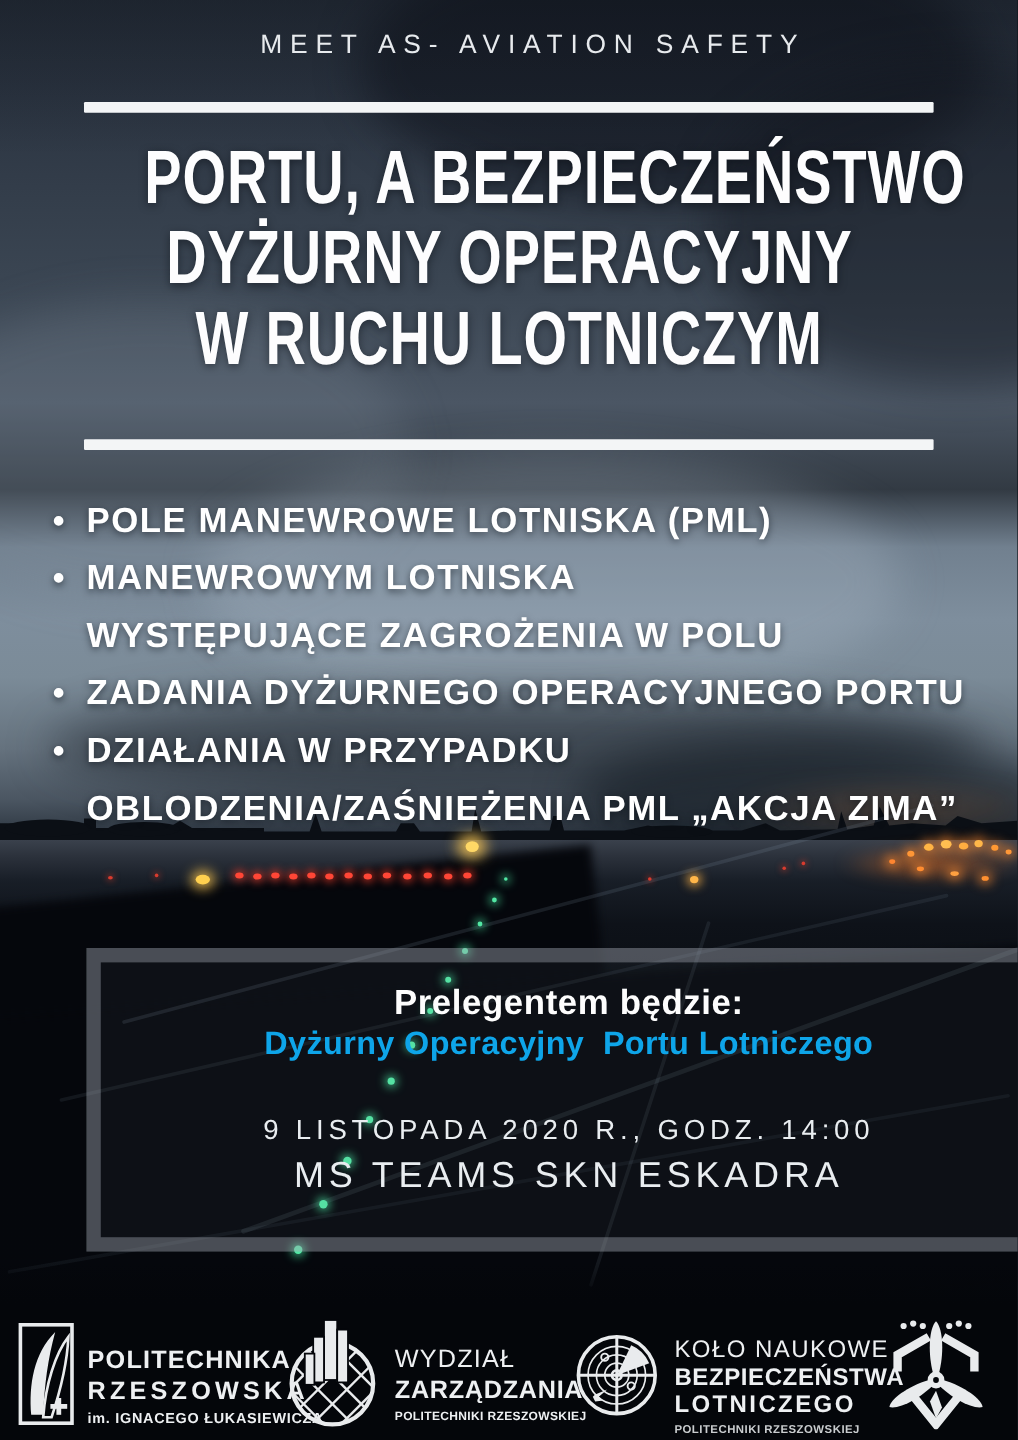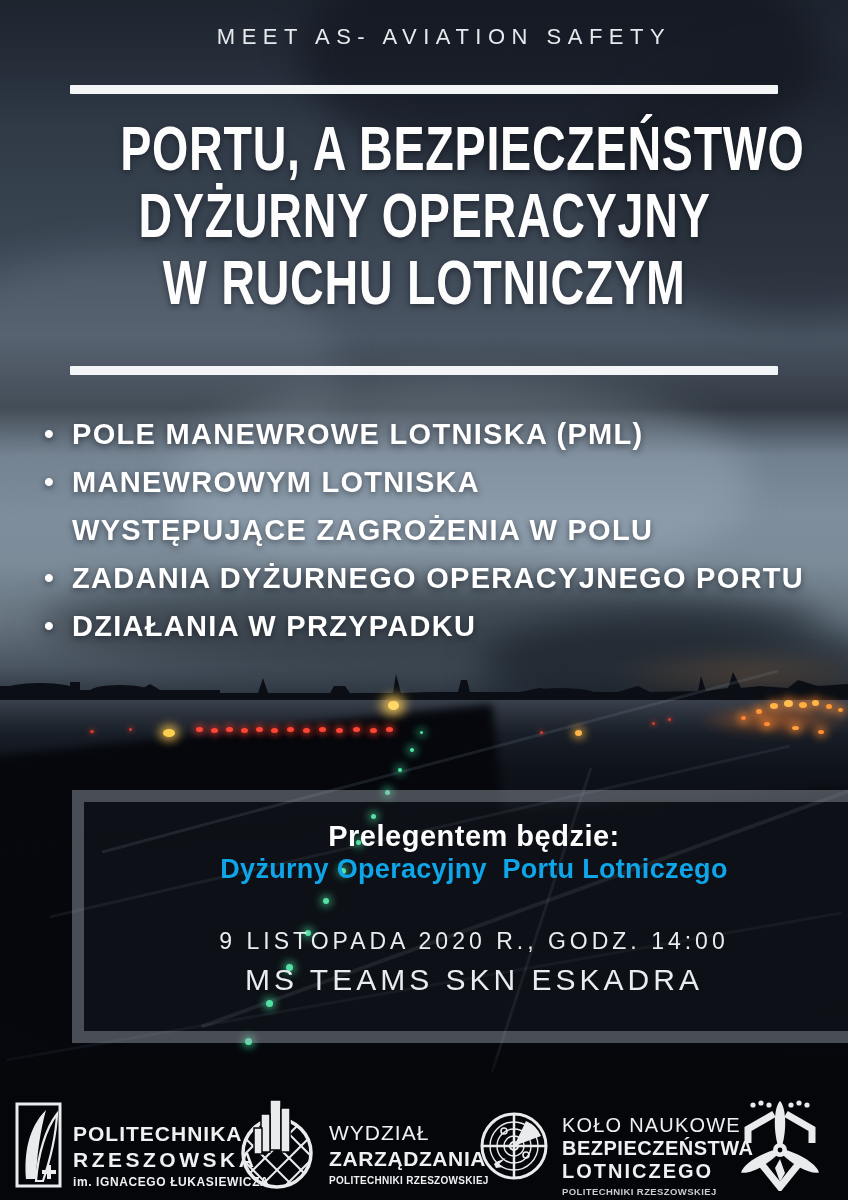--- a/index.html
+++ b/index.html
@@ -187,20 +187,21 @@
     </li>
     <li>
       <span class="b-dot">•</span>
       <span class="b-lines"><span class="b-line">ZADANIA DYŻURNEGO OPERACYJNEGO PORTU</span>
         </span>
     </li>
     <li>
       <span class="b-dot">•</span>
       <span class="b-lines">
           <span class="b-line" style="display:block">DZIAŁANIA W PRZYPADKU</span>
+        <span class="b-line" style="display:block">OBLODZENIA/ZAŚNIEŻENIA PML „AKCJA ZIMA”</span>
         </span>
     </li>
   </ul>
 
   <div class="sbox">
     <div class="heading">Prelegentem będzie:</div>
     <div class="speaker">Dyżurny Operacyjny  Portu Lotniczego</div>
     <div class="dateline">9 LISTOPADA 2020 R., GODZ. 14:00</div>
     <div class="platline">MS TEAMS SKN ESKADRA</div>
   </div>

